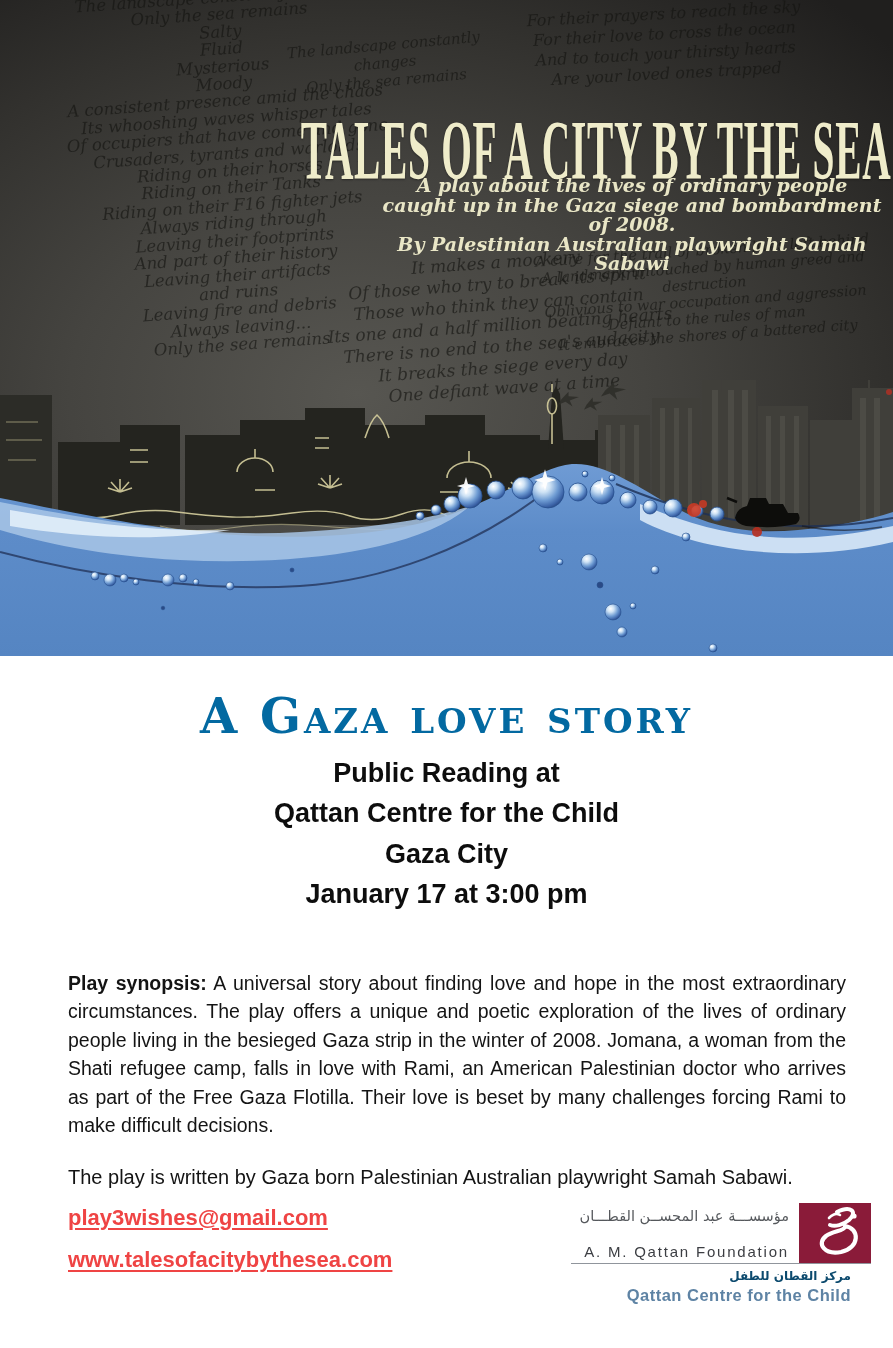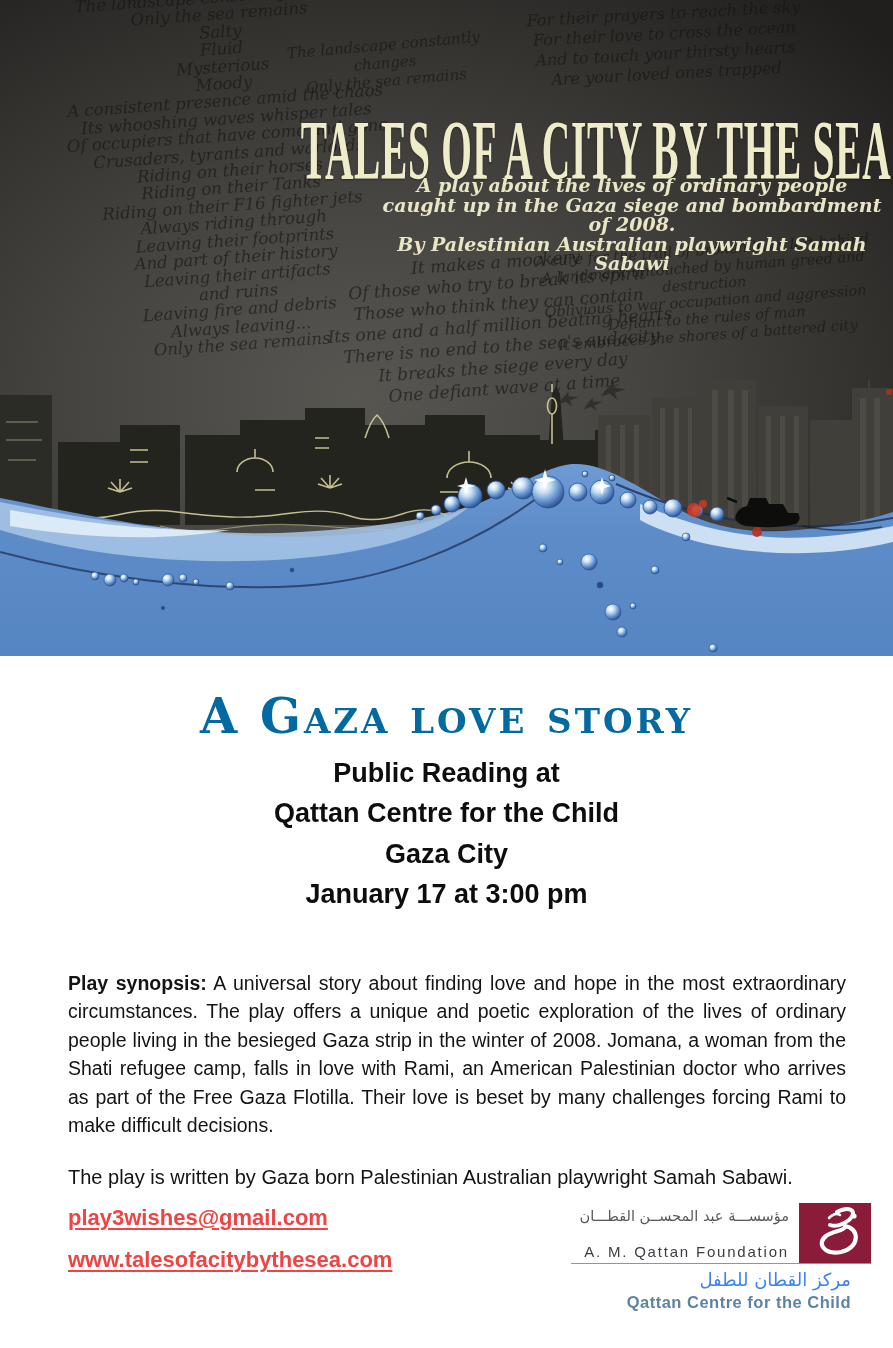--- a/index.html
+++ b/index.html
@@ -46,21 +46,21 @@
 
   .logo-block{width:300px;}
   .logo-top{display:flex;justify-content:flex-end;align-items:flex-end;
         border-bottom:1.5px solid #90959c;padding-bottom:0;}
   .logo-texts{text-align:right;margin-right:10px;padding-bottom:3px;}
   .ar-foundation{direction:rtl;font-family:"DejaVu Sans",sans-serif;font-size:14.5px;color:#55585c;}
   .en-foundation{font-size:15px;letter-spacing:1.8px;color:#3c3e43;margin-top:19px;white-space:nowrap;}
   .logo-mark{width:72px;height:60px;}
   .logo-mark svg{display:block;}
   .logo-bottom{text-align:right;padding:5px 20px 0 0;}
-  .ar-centre{direction:rtl;font-family:"DejaVu Sans",sans-serif;font-weight:normal;font-size:18px;color:#3b82f6;}
+  .ar-centre{direction:rtl;font-family:"DejaVu Sans",sans-serif;font-weight:bold;font-size:12px;color:#0c4a6e;}
   .en-centre{font-weight:bold;font-size:16.5px;letter-spacing:.5px;color:#5e83a4;margin-top:3px;white-space:nowrap;}
 </style>
 </head>
 <body>
 
 <div class="poster">
 
   <div class="hero">
 
     <div class="poem poem-left">The landscape constantly changes

